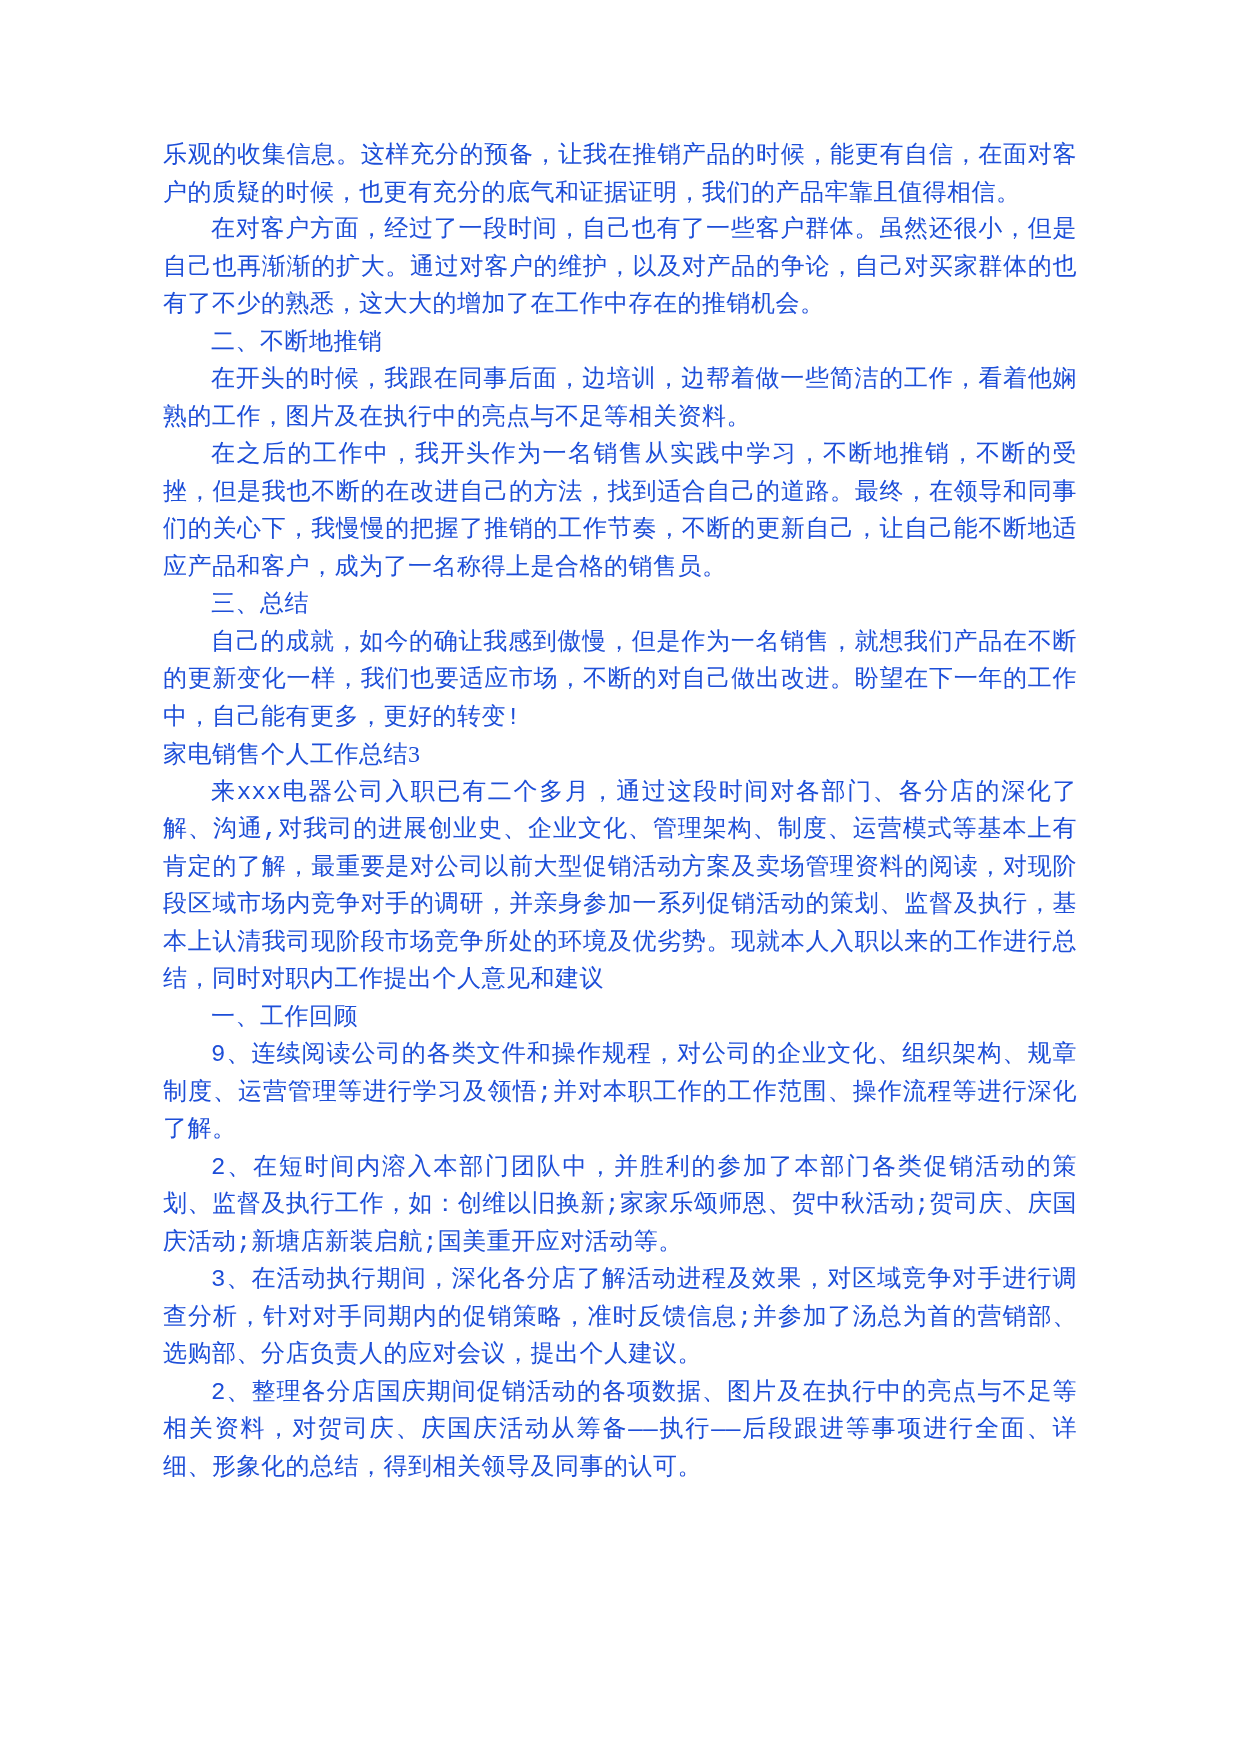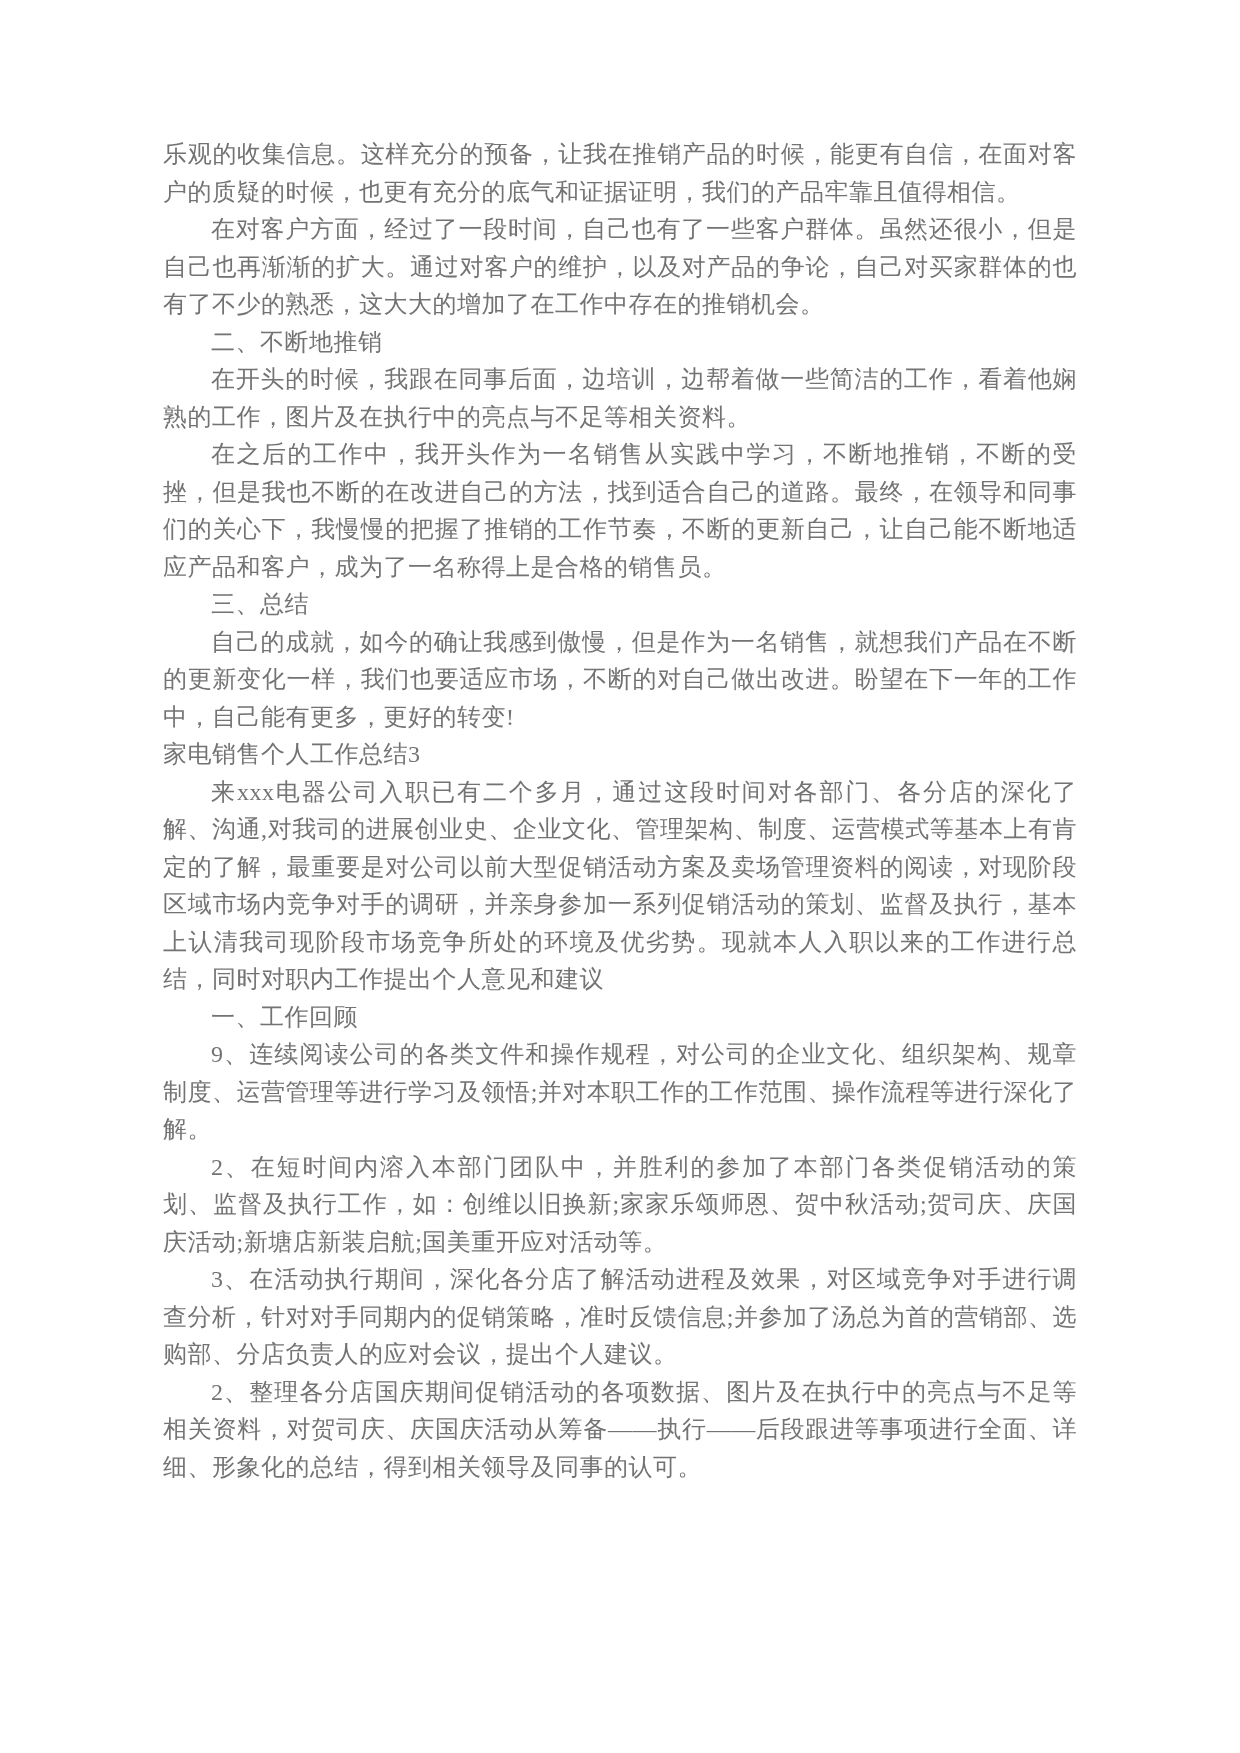--- a/index.html
+++ b/index.html
@@ -20,32 +20,33 @@
     top: 0;
     width: 1240px;
     height: 1753px;
     background: #ffffff;
   }
   .doc-body {
     position: absolute;
     left: 163px;
     top: 136px;
     width: 914px;
-    color: #737373;
+    color: #1d4ed8;
     font-size: 24px;
     line-height: 37.5px;
     text-align: justify;
     letter-spacing: 0.5px;
   }
   .para {
     margin: 0;
     padding: 0;
   }
   .para.indent {
     text-indent: 2em;
+    font-family: Liberation Mono, monospace;
   }
 </style>
 </head>
 <body>
 
 <div class="page">
   <div class="doc-body" id="doc-body">
       <p class="para">乐观的收集信息。这样充分的预备，让我在推销产品的时候，能更有自信，在面对客户的质疑的时候，也更有充分的底气和证据证明，我们的产品牢靠且值得相信。</p>
       <p class="para indent">在对客户方面，经过了一段时间，自己也有了一些客户群体。虽然还很小，但是自己也再渐渐的扩大。通过对客户的维护，以及对产品的争论，自己对买家群体的也有了不少的熟悉，这大大的增加了在工作中存在的推销机会。</p>
       <p class="para indent">二、不断地推销</p>

